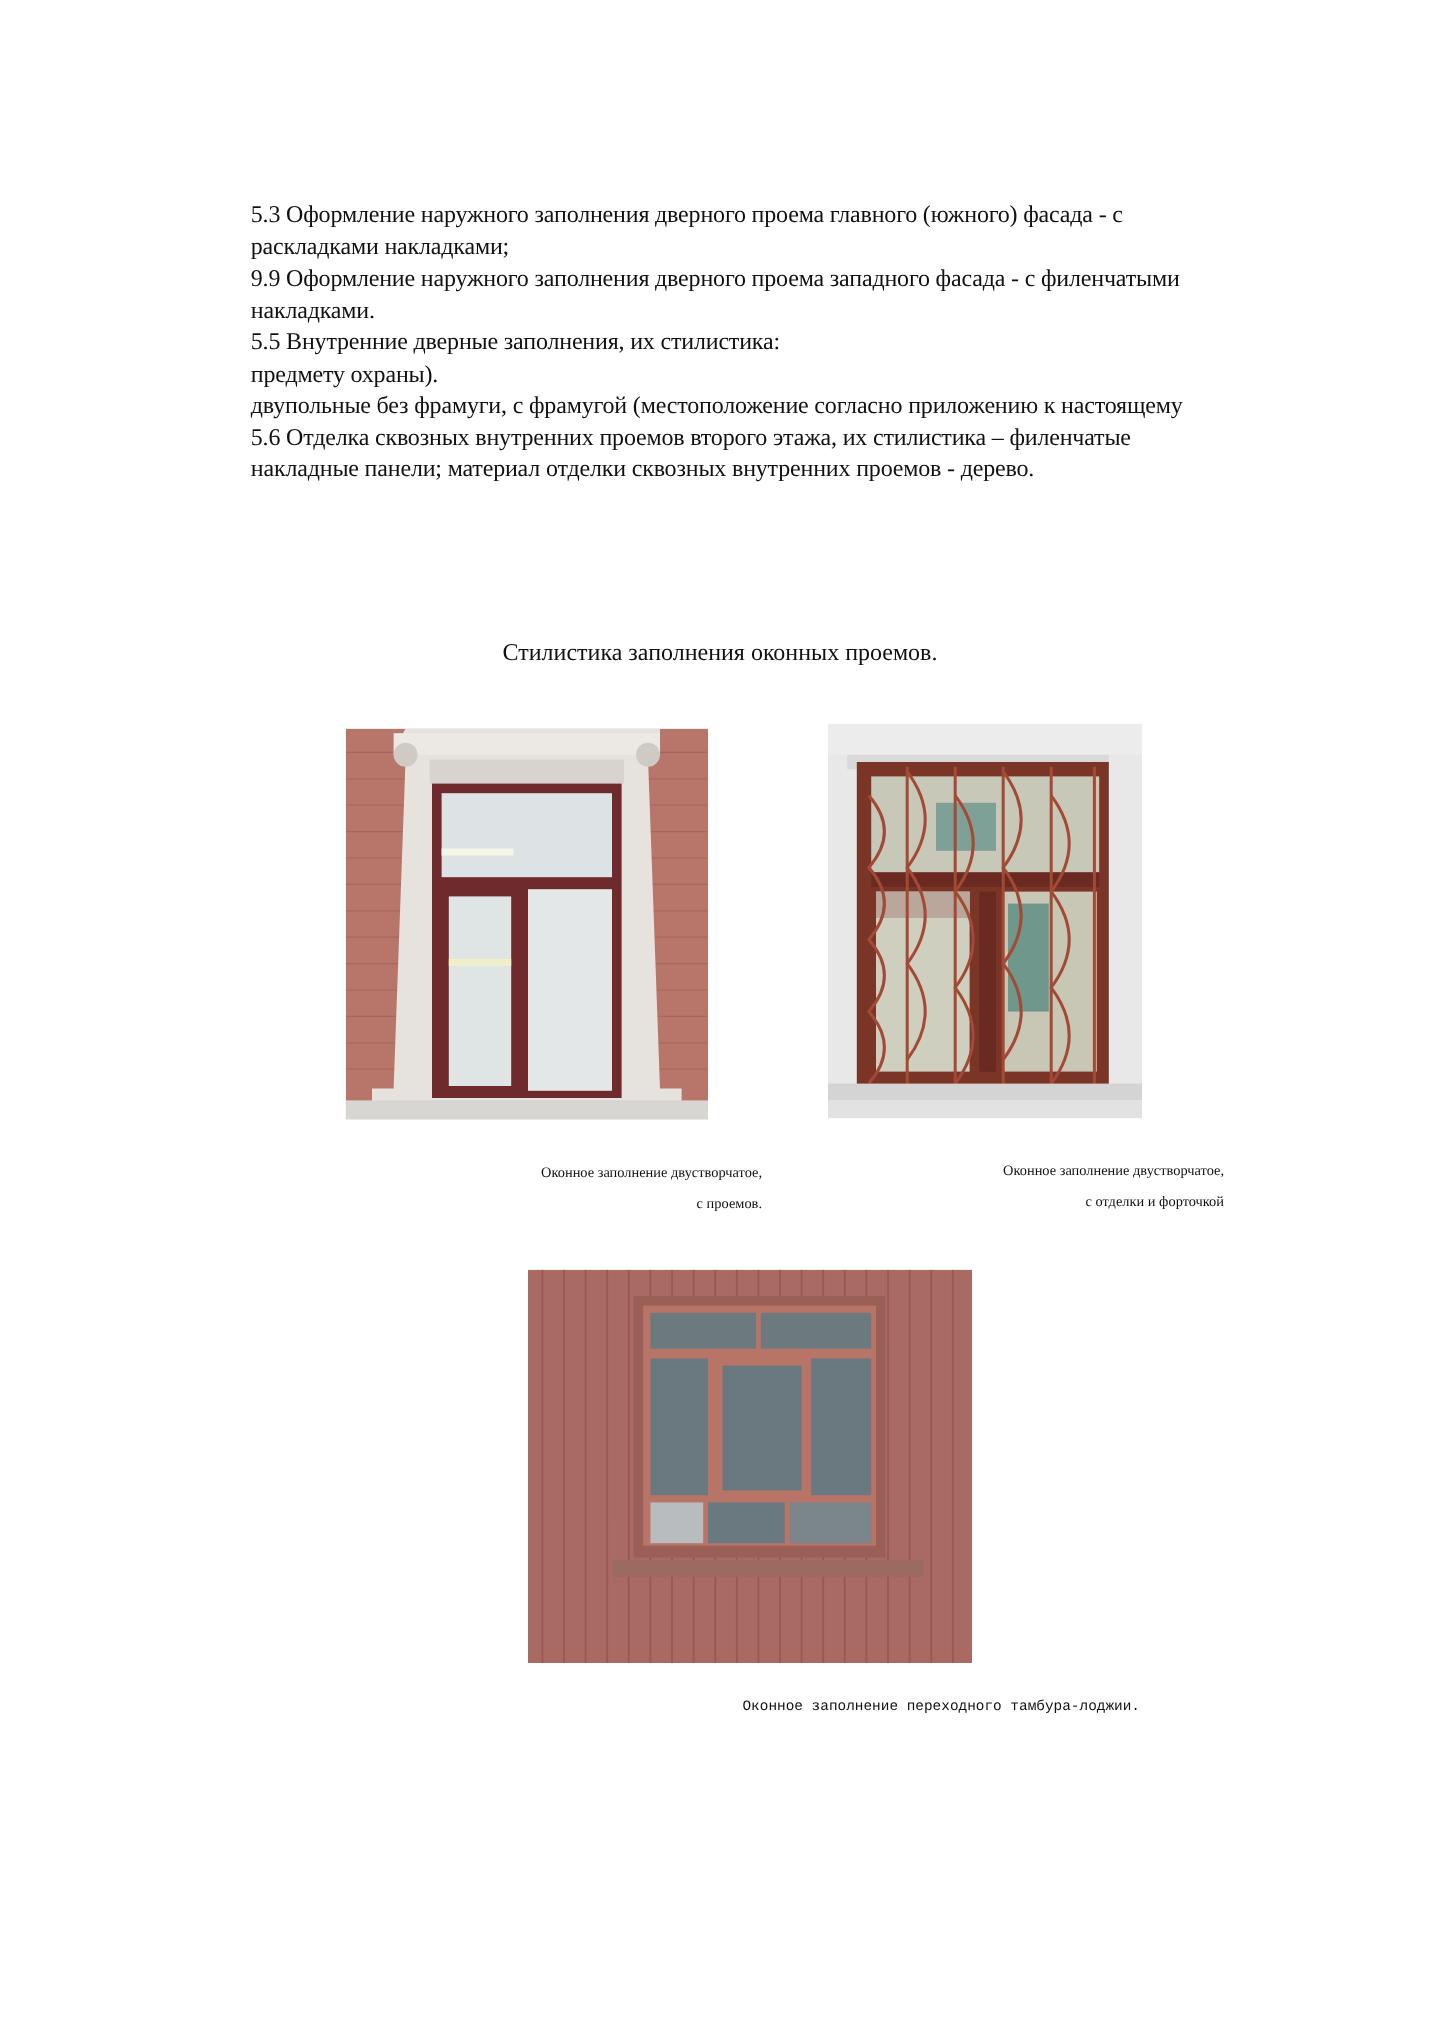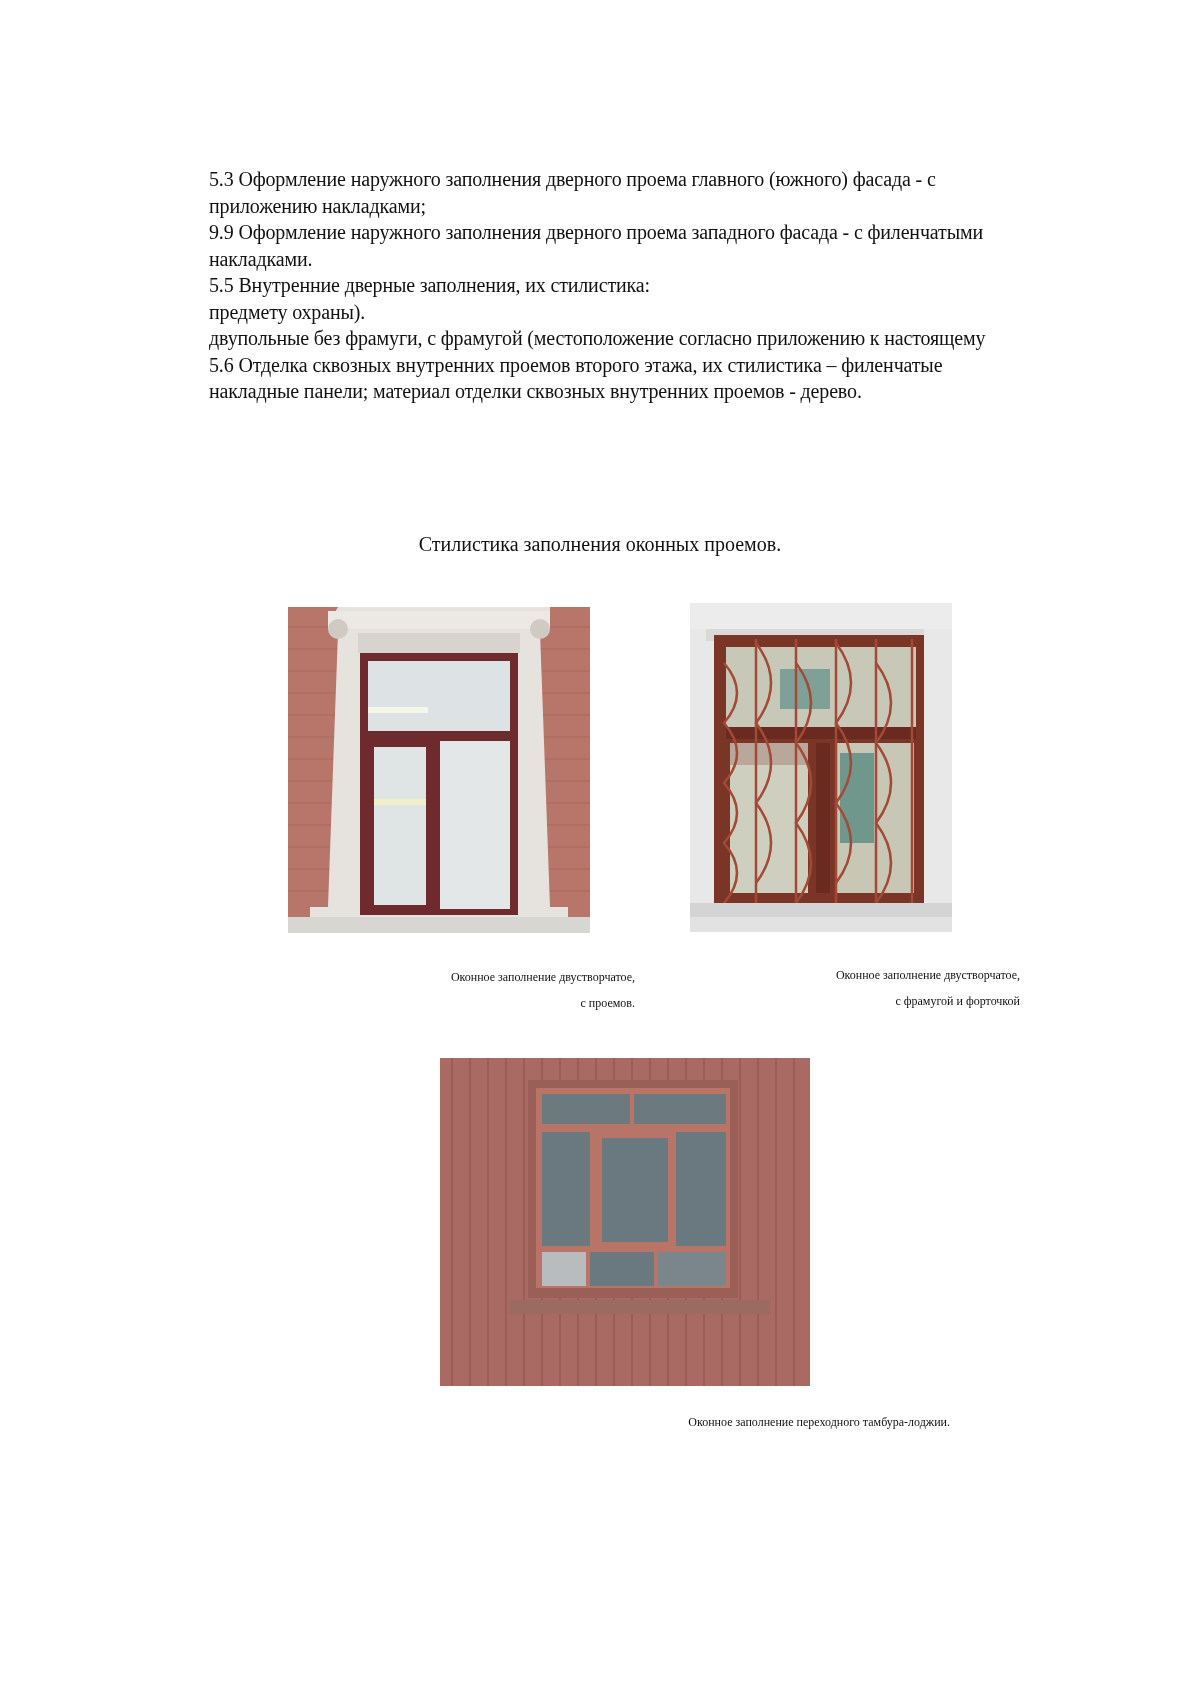--- a/index.html
+++ b/index.html
@@ -16,21 +16,21 @@
     .caption p { margin: 0; }
     svg { display: block; }
   </style>
 </head>
 <body>
 
 <div class="page">
 
   <div class="body-text">
     <p>5.3 Оформление наружного заполнения дверного проема главного (южного) фасада - с</p>
-    <p>приложению накладками;</p>
+    <p>раскладками накладками;</p>
     <p>9.9 Оформление наружного заполнения дверного проема западного фасада - с филенчатыми</p>
     <p>накладками.</p>
     <p>5.5 Внутренние дверные заполнения, их стилистика:</p>
     <p>предмету охраны).</p>
     <p>двупольные без фрамуги, с фрамугой (местоположение согласно приложению к настоящему</p>
     <p>5.6 Отделка сквозных внутренних проемов второго этажа, их стилистика – филенчатые</p>
     <p>накладные панели; материал отделки сквозных внутренних проемов - дерево.</p>
   </div>
 
   <div class="section-title">Стилистика заполнения оконных проемов.</div>
@@ -148,20 +148,20 @@
     </svg>
   </div>
 
   <div class="caption" style="left:255px; top:964px; width:380px;">
     <p>Оконное заполнение двустворчатое,</p>
     <p>с проемов.</p>
   </div>
 
   <div class="caption" style="left:640px; top:962px; width:380px;">
     <p>Оконное заполнение двустворчатое,</p>
-    <p>с фрамугой и форточкой</p>
+    <p>с отделки и форточкой</p>
   </div>
 
-  <div class="caption" style="left:300px; top:1409px; width:650px;">
+  <div class="caption" style="left:300px; top:1409px; width:650px;font-family:Liberation Mono, monospace;">
     <p>Оконное заполнение переходного тамбура-лоджии.</p>
   </div>
 
 </div>
 
 </body></html>

